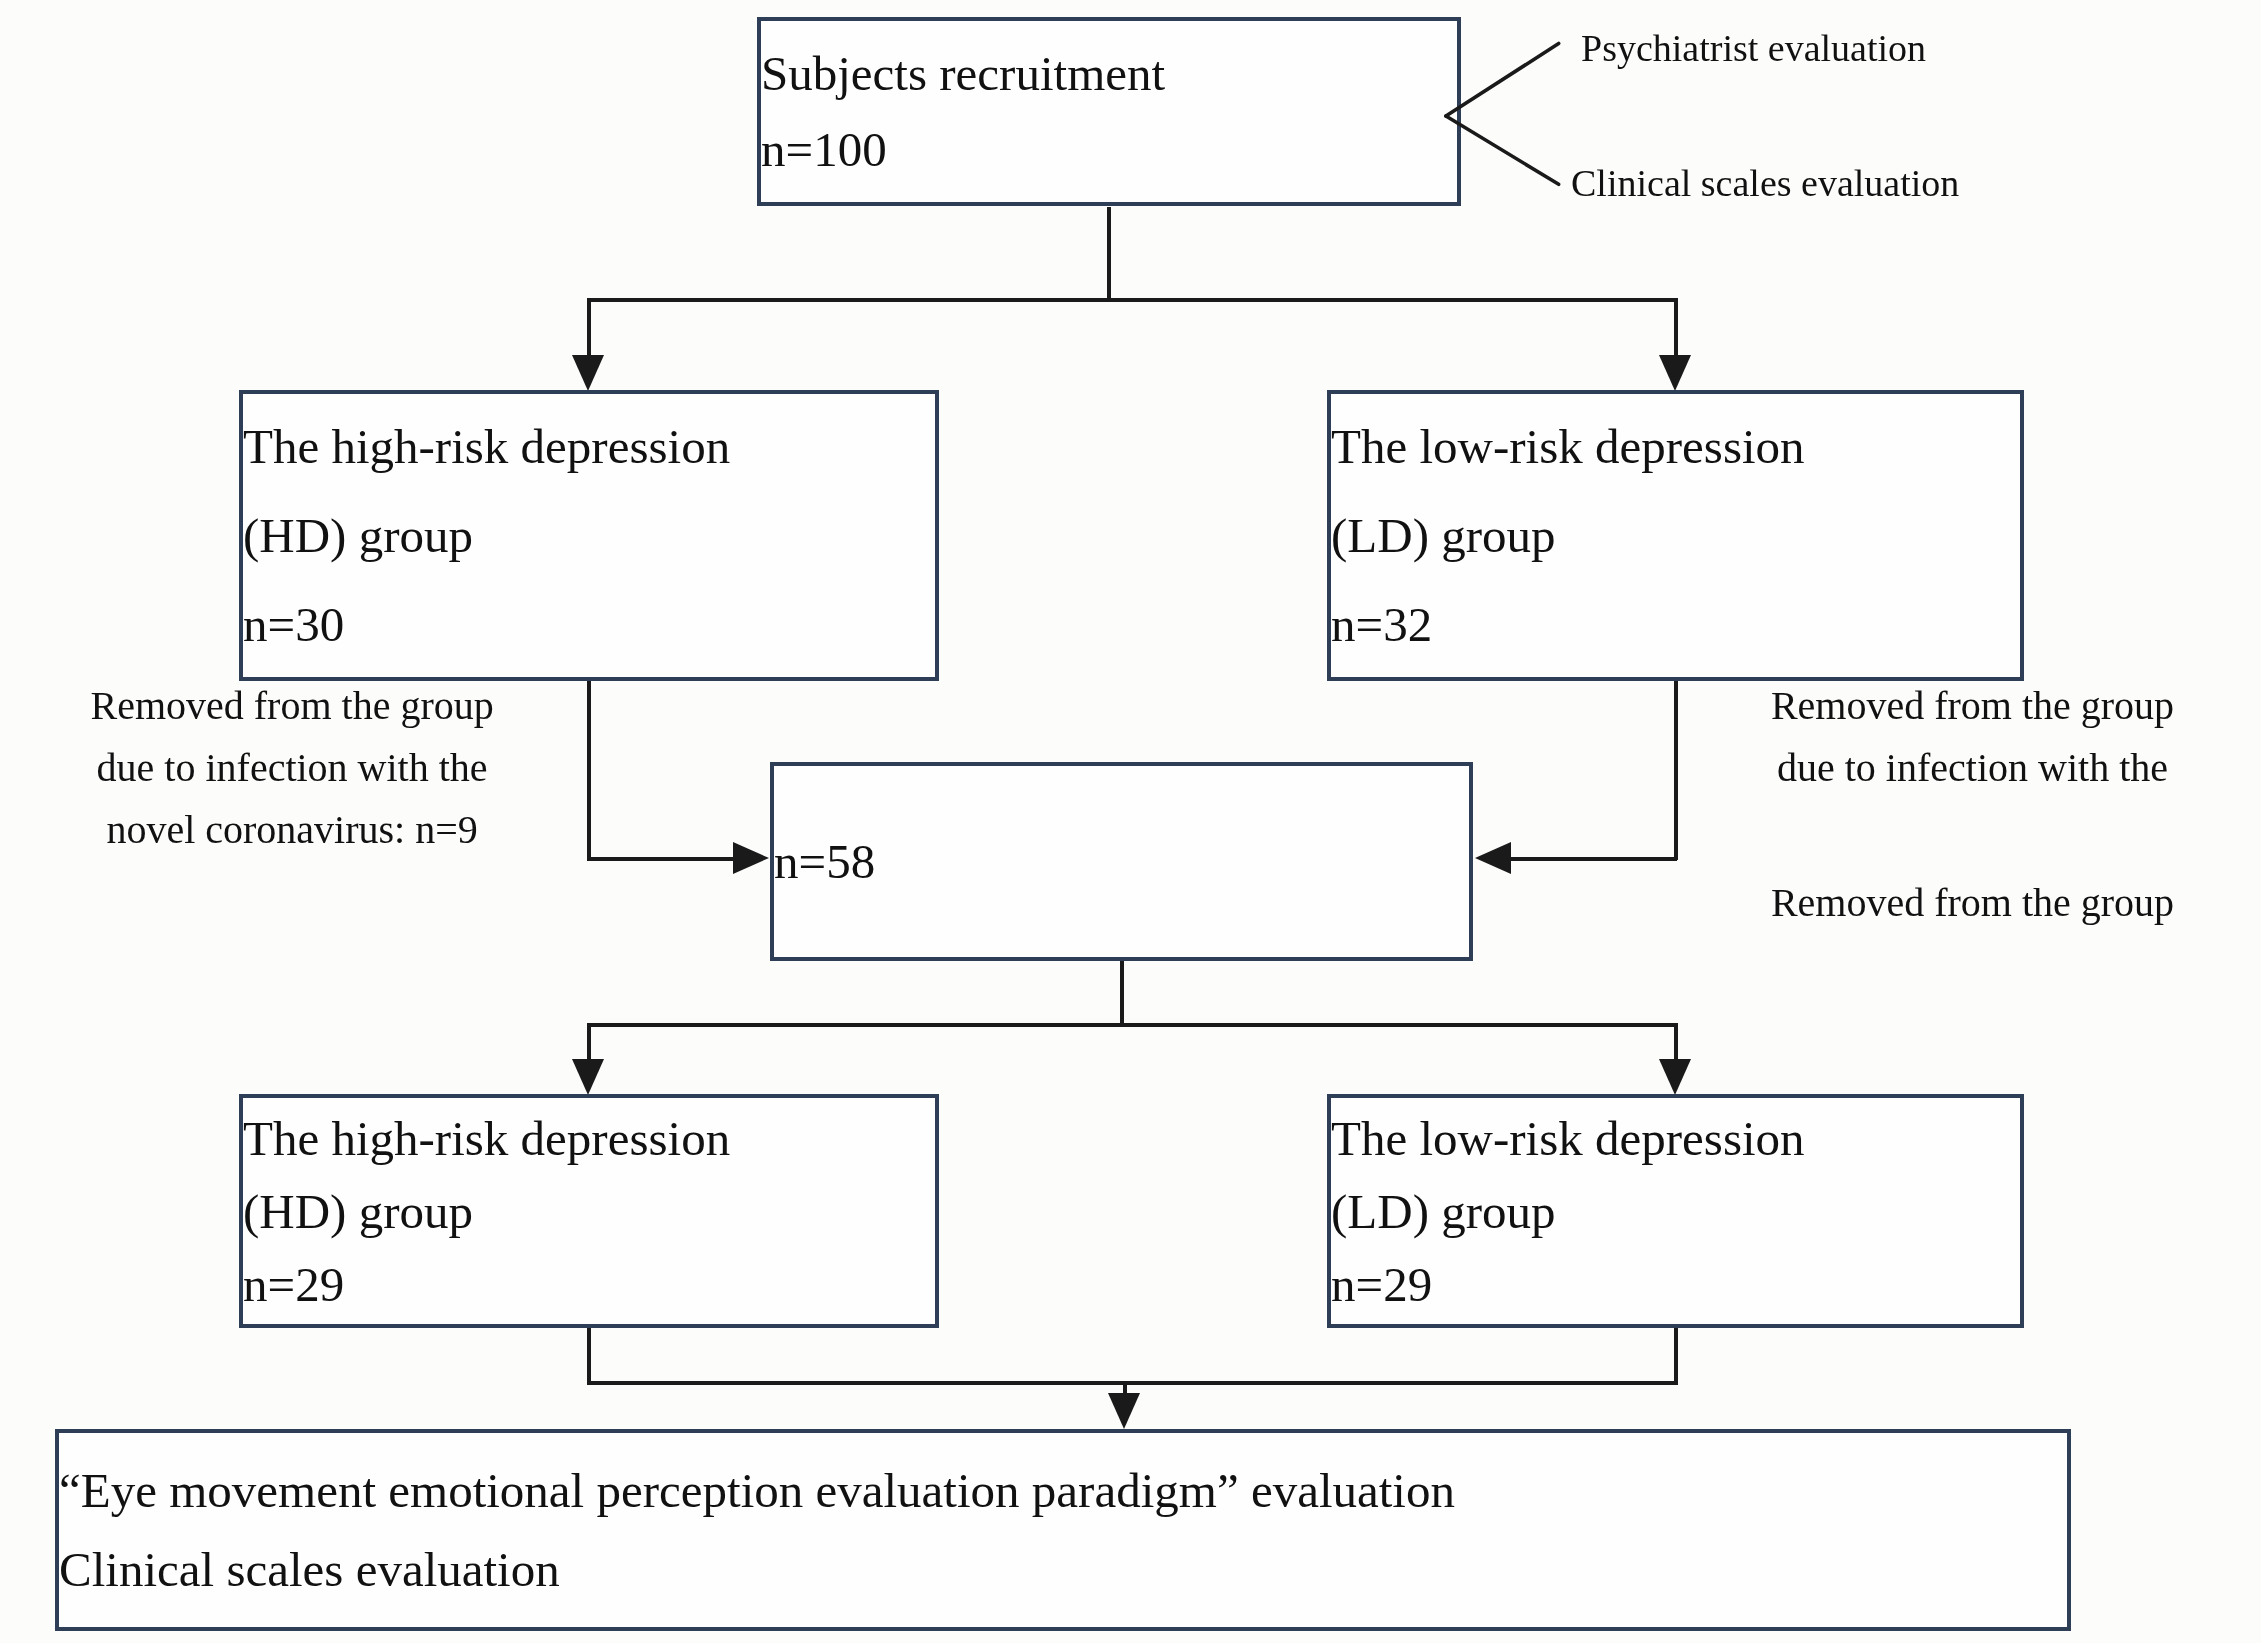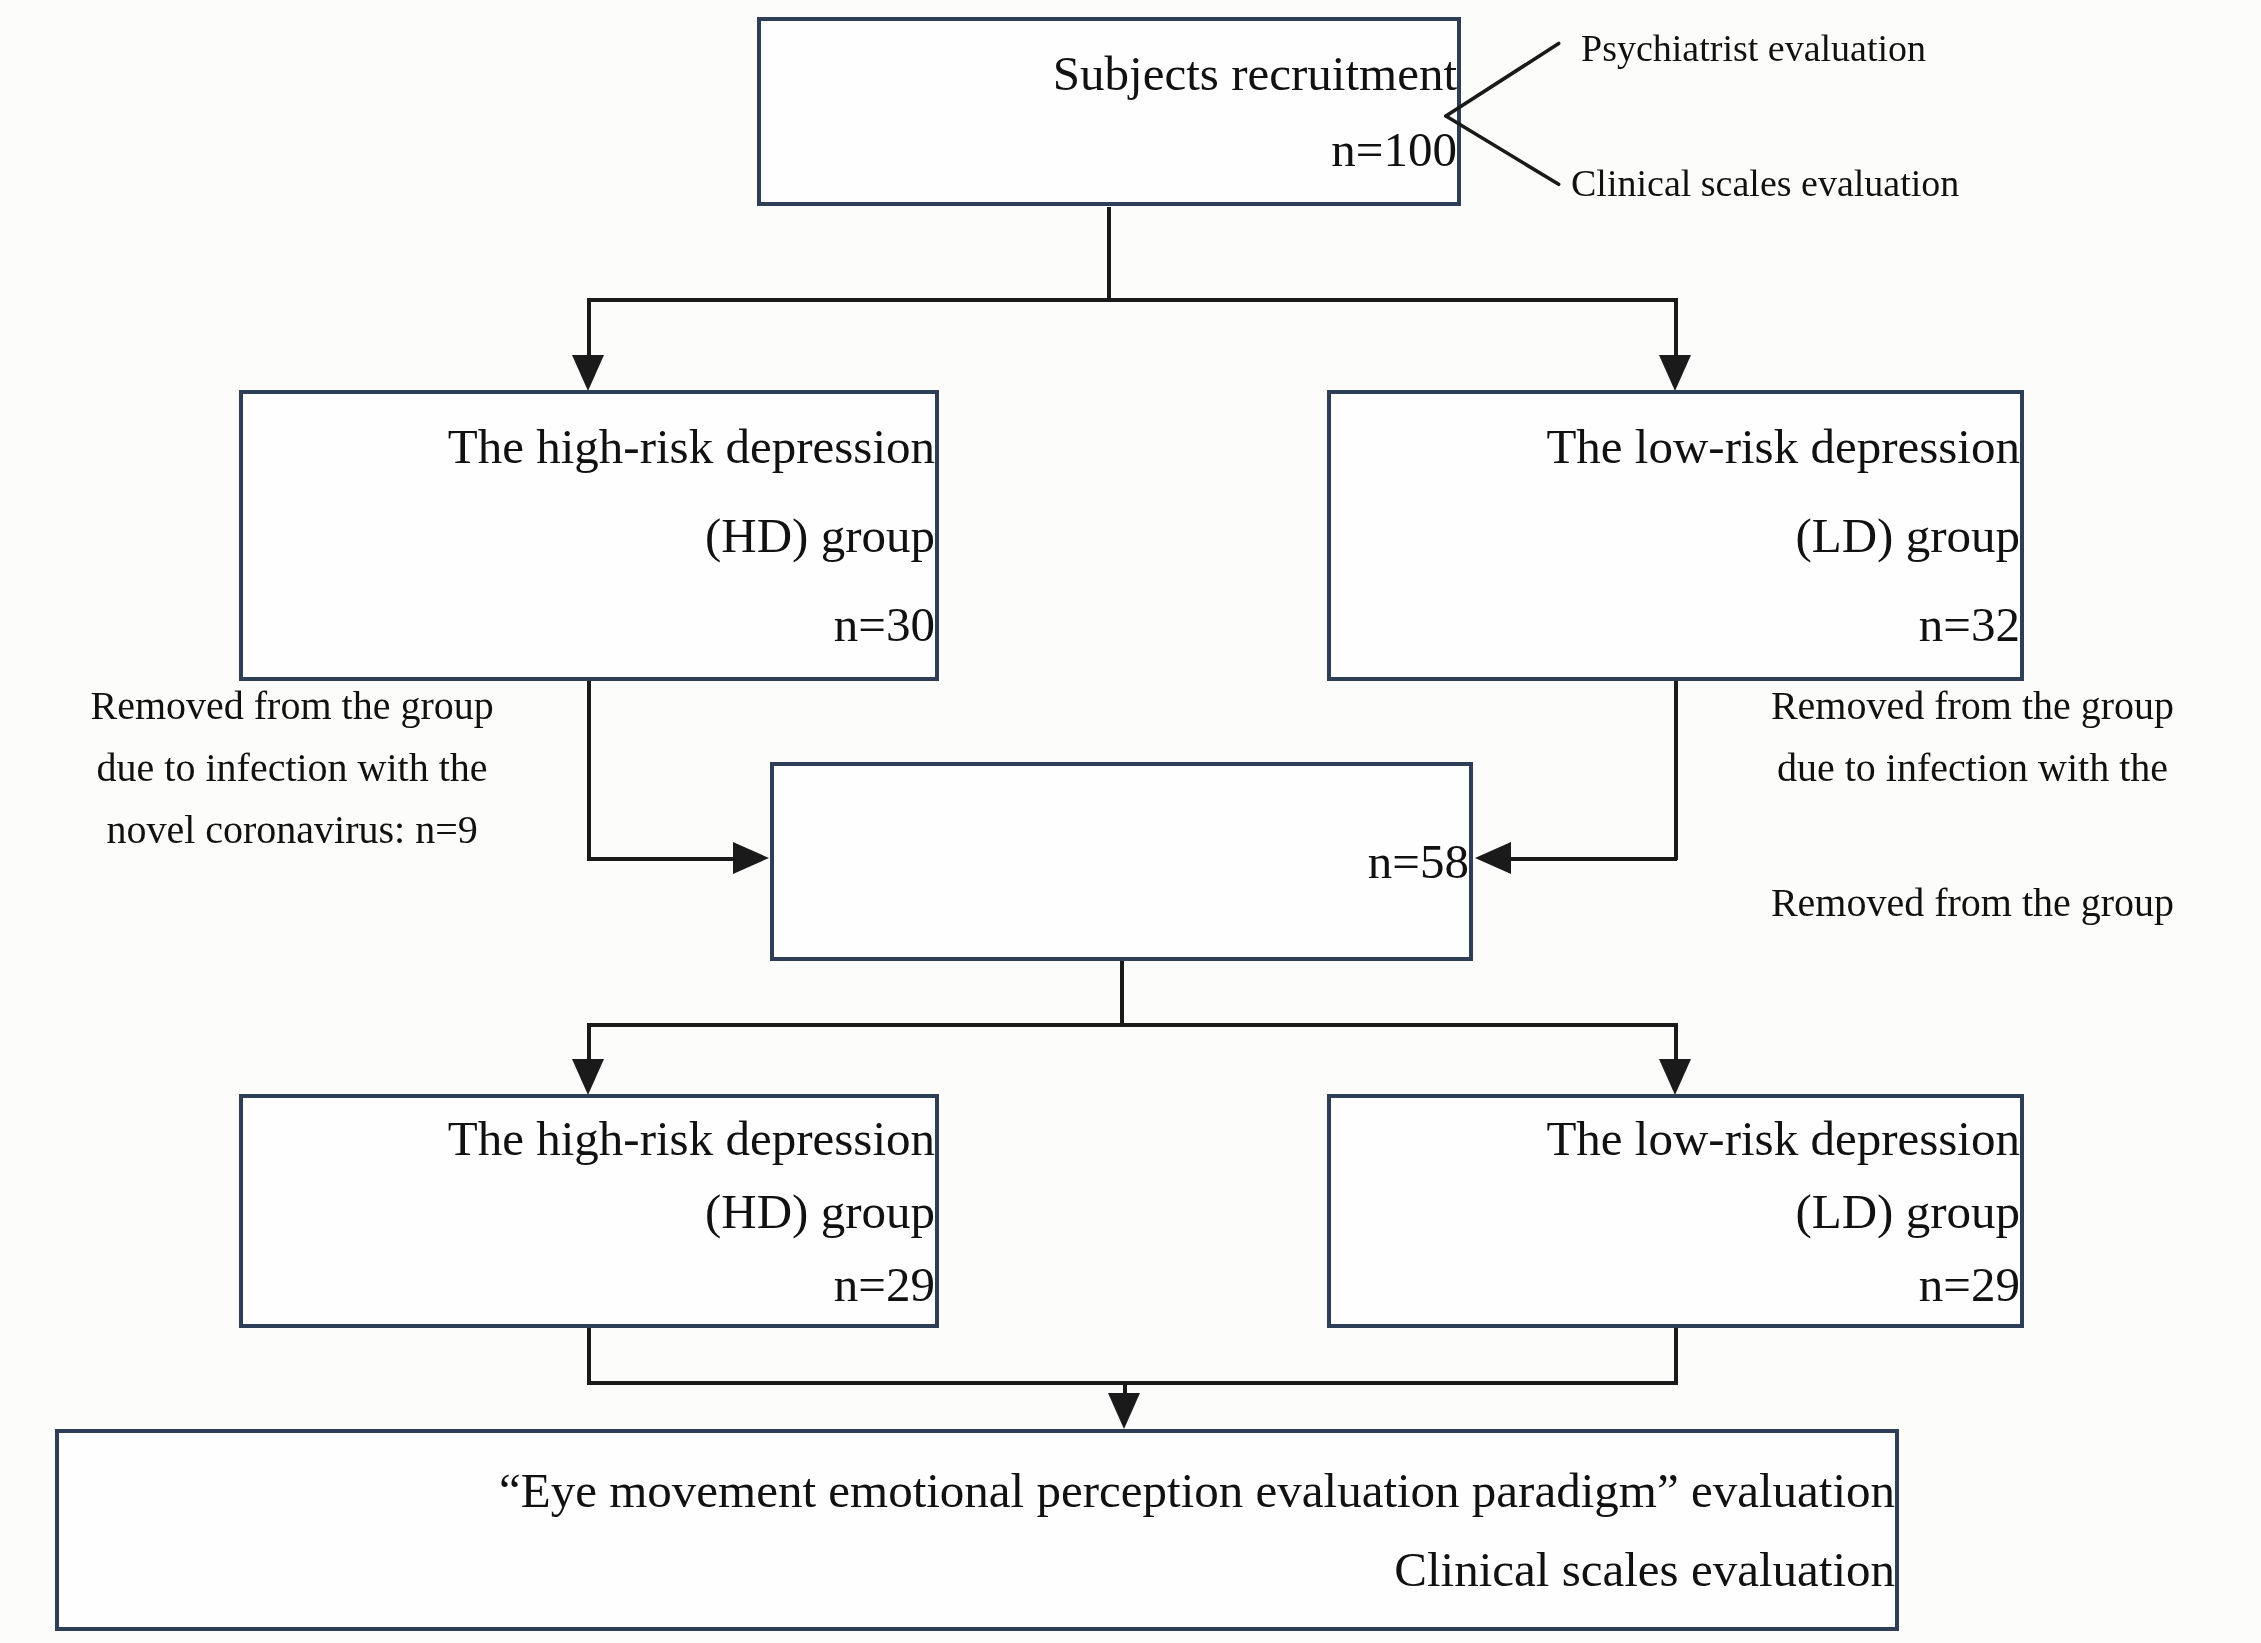--- a/index.html
+++ b/index.html
@@ -11,21 +11,21 @@
   }
   html,body{margin:0;padding:0;background:var(--background);}
   #canvas{
     position:relative;width:2261px;height:1643px;background:var(--background);
     font-family:"Liberation Serif","DejaVu Serif",serif;color:var(--text-color);
     overflow:hidden;
   }
   .box{
     position:absolute;box-sizing:border-box;border:4.3px solid var(--box-border);
     background:var(--box-fill);display:flex;flex-direction:column;
-    align-items:flex-end;justify-content:center;text-align:center;
+    align-items:flex-start;justify-content:center;text-align:center;
     font-size:49px;line-height:86px;white-space:nowrap;
   }
   .vline,.hline{position:absolute;background:var(--line-color);}
   .arr-down{position:absolute;width:0;height:0;
     border-left:16.5px solid transparent;border-right:16.5px solid transparent;
     border-top:36px solid var(--line-color);}
   .arr-right{position:absolute;width:0;height:0;
     border-top:16.5px solid transparent;border-bottom:16.5px solid transparent;
     border-left:36px solid var(--line-color);}
   .arr-left{position:absolute;width:0;height:0;
@@ -33,21 +33,21 @@
     border-right:36px solid var(--line-color);}
   .ann{position:absolute;font-size:40px;line-height:62px;text-align:center;}
   .ann-single{position:absolute;font-size:38px;line-height:63px;white-space:nowrap;}
 
   #box-subjects-recruitment{left:757px;top:17px;width:704px;height:189px;line-height:76px;}
   #box-hd-initial{left:239px;top:390px;width:700px;height:291px;line-height:89px;}
   #box-ld-initial{left:1327px;top:390px;width:697px;height:291px;line-height:89px;}
   #box-effective-sample{left:770px;top:762px;width:703px;height:199px;line-height:87px;}
   #box-hd-final{left:239px;top:1094px;width:700px;height:234px;line-height:73px;}
   #box-ld-final{left:1327px;top:1094px;width:697px;height:234px;line-height:73px;}
-  #box-evaluation-paradigm{left:55px;top:1429px;width:1844px;height:202px;line-height:79px;}
+  #box-evaluation-paradigm{left:55px;top:1429px;width:2016px;height:202px;line-height:79px;}
 
   #v-recruit-stem{left:1107px;top:207px;width:3.6px;height:93px;}
   #h-branch-top{left:587px;top:298px;width:1091px;height:3.6px;}
   #v-drop-hd{left:587px;top:298px;width:3.6px;height:60px;}
   #arr-hd-initial{left:572px;top:355px;}
   #v-drop-ld{left:1674px;top:298px;width:3.6px;height:60px;}
   #arr-ld-initial{left:1659px;top:355px;}
 
   #v-hd-to-mid{left:587px;top:681px;width:3.6px;height:179px;}
   #h-hd-to-eff{left:587px;top:857px;width:149px;height:3.6px;}

